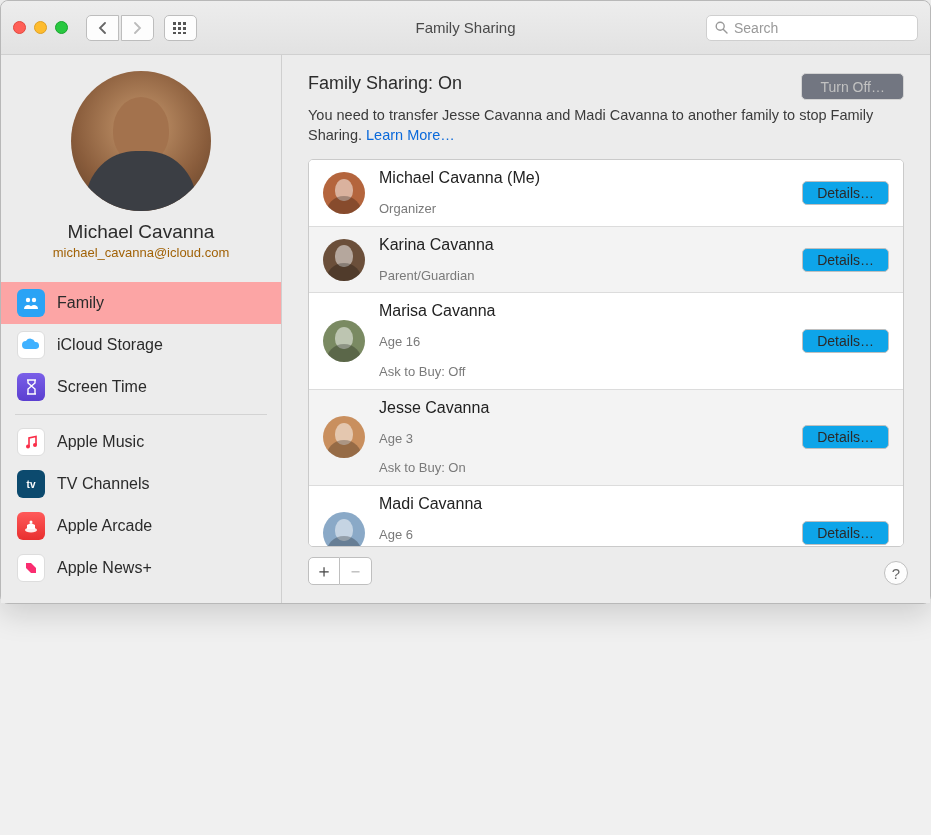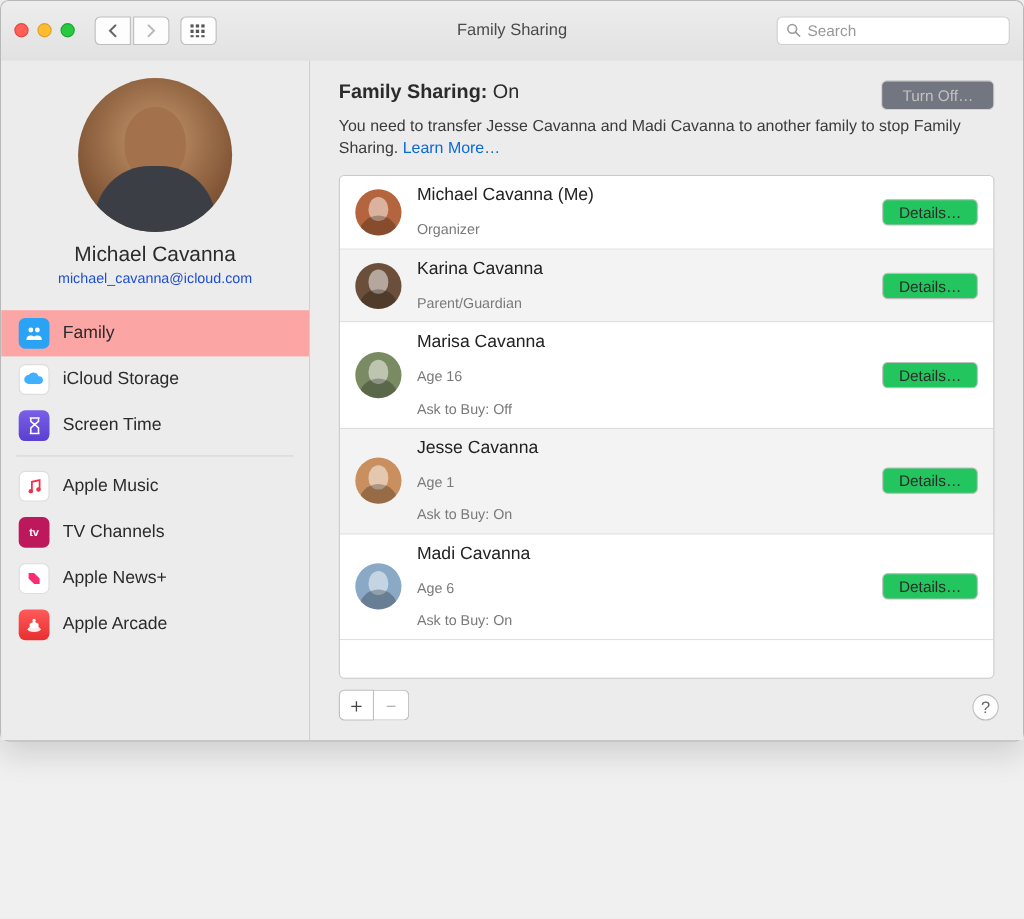--- a/index.html
+++ b/index.html
@@ -5,21 +5,21 @@
     * { box-sizing: border-box; margin: 0; padding: 0; }
     body {
       font-family: -apple-system, BlinkMacSystemFont, "Helvetica Neue", sans-serif;
       background: #f0f0f0;
       width: 931px;
       height: 835px;
       overflow: hidden;
     }
     .window {
       width: 931px;
-      height: 674px;
+      height: 604px;
       background: #ececec;
       border: 1px solid #b8b8b8;
       border-radius: 8px;
       display: flex;
       flex-direction: column;
       box-shadow: 0 10px 30px rgba(0,0,0,0.15);
     }
     .titlebar {
       height: 54px;
       display: flex;
@@ -68,32 +68,32 @@
     }
     .profile-avatar::before {
       content:""; position:absolute; left:50%; top:42%; transform:translate(-50%,-50%);
       width:56px; height:66px; background:#a3724d; border-radius:50% 50% 45% 45%;
     }
     .profile-avatar::after {
       content:""; position:absolute; left:50%; bottom:-10px; transform:translateX(-50%);
       width:110px; height:70px; background:#3b3e44; border-radius:50px 50px 0 0;
     }
     .profile-name { font-size:19px; color:#2b2b2b; margin-bottom:2px; }
-    .profile-email { font-size:13px; color:#1d4ed8; }
+    .profile-email { font-size:13px; color:#a16207; }
     .side-list { list-style:none; padding:6px 0; }
     .side-divider { height:1px; background:#d3d3d3; margin:6px 14px; }
     .side-item {
       display:flex; align-items:center; gap:12px; padding:7px 16px; font-size:16px; color:#2b2b2b; cursor:default;
     }
     .side-item.selected { background:#fca5a5; }
     .side-icon { width:28px; height:28px; border-radius:6px; display:flex; align-items:center; justify-content:center; flex-shrink:0; }
     .content { flex:1; background:#ececec; padding:18px 26px; position:relative; display:flex; flex-direction:column; }
     .header-row { display:flex; align-items:flex-start; margin-bottom:6px; }
     .fs-title { font-size:18px; color:#2b2b2b; }
-    .fs-title b { font-weight:700; }
+    .fs-title b { font-weight:400; }
     .turnoff-btn {
       margin-left:auto; height:27px; padding:0 18px; background:#0f172a; border:1px solid #c0c0c0;
       border-radius:5px; font-size:14px; color:#a0a0a0; opacity:.55;
     }
     .sub-msg { font-size:14.5px; color:#3b3b3b; line-height:1.35; max-width:570px; margin-bottom:14px; }
     .sub-msg a { color:#0a69da; text-decoration:none; }
     .members {
       border:1px solid #cacaca; border-radius:5px; background:#f5f5f5; overflow:hidden; margin-bottom:10px;
     }
     .member {
@@ -108,21 +108,21 @@
       width:18px; height:22px; background:rgba(255,255,255,.5); border-radius:50% 50% 45% 45%;
     }
     .m-avatar::after {
       content:""; position:absolute; left:50%; bottom:-4px; transform:translateX(-50%);
       width:36px; height:22px; background:rgba(0,0,0,.25); border-radius:20px 20px 0 0;
     }
     .m-info { display:flex; flex-direction:column; gap:14px; }
     .m-name { font-size:16px; color:#222; }
     .m-sub { font-size:13px; color:#7a7a7a; line-height:1.2; }
     .details-btn {
-      margin-left:auto; height:24px; padding:0 14px; background:#22c55e; border:1px solid #bfbfbf;
+      margin-left:auto; height:24px; padding:0 14px; background:#0ea5e9; border:1px solid #bfbfbf;
       border-radius:5px; font-size:14px; color:#2b2b2b;
     }
     .members-trailing { height:40px; background:#fff; }
     .addremove { display:flex; }
     .ar-btn {
       width:32px; height:28px; background:#fff; border:1px solid #bfbfbf; display:flex;
       align-items:center; justify-content:center; font-size:18px; color:#444;
     }
     .ar-btn:first-child { border-radius:5px 0 0 5px; }
     .ar-btn:last-child { border-radius:0 5px 5px 0; border-left:none; color:#b0b0b0; }
@@ -224,43 +224,43 @@
           <span class="side-icon" style="background:#fff;border:1px solid #ddd">
             <svg width="14" height="16" viewBox="0 0 14 16">
                 <path d="M5 12V4l7-1.5v8" stroke="#fa2d48" stroke-width="1.6" fill="none" stroke-linecap="round"></path>
                 <circle cx="4" cy="12.5" r="2" fill="#fa2d48"></circle>
                 <circle cx="11" cy="11" r="2" fill="#fa2d48"></circle>
               </svg>
           </span>
           <span>Apple Music</span>
         </li>
         <li class="side-item">
-          <span class="side-icon" style="background:#be185d;color:#fff;font-size:10px;font-weight:600">
+          <span class="side-icon" style="background:#0c4a6e;color:#fff;font-size:10px;font-weight:600">
             <span>tv</span>
           </span>
           <span>TV Channels</span>
-        </li>
-        <li class="side-item">
-          <span class="side-icon" style="background:#fff;border:1px solid #ddd;color:#fa2d48;font-weight:700;font-size:15px">
-            <svg width="16" height="16" viewBox="0 0 16 16">
-                <path d="M3 3h5l5 5v5H8L3 8z" fill="#fa2d70"></path>
-              </svg>
-          </span>
-          <span>Apple News+</span>
         </li>
         <li class="side-item">
           <span class="side-icon" style="background:linear-gradient(#ff5a5a,#e82f2f);color:#fff">
             <svg width="16" height="16" viewBox="0 0 16 16">
                 <ellipse cx="8" cy="12" rx="6" ry="2.5" fill="#fff" opacity=".9"></ellipse>
                 <path d="M4 11V7l4-2 4 2v4" fill="#fff"></path>
                 <circle cx="8" cy="4" r="1.5" fill="#fff"></circle>
               </svg>
           </span>
           <span>Apple Arcade</span>
         </li>
+        <li class="side-item">
+          <span class="side-icon" style="background:#fff;border:1px solid #ddd;color:#fa2d48;font-weight:700;font-size:15px">
+            <svg width="16" height="16" viewBox="0 0 16 16">
+                <path d="M3 3h5l5 5v5H8L3 8z" fill="#fa2d70"></path>
+              </svg>
+          </span>
+          <span>Apple News+</span>
+        </li>
       </ul>
     </div>
 
     <div class="content">
       <div class="header-row">
         <div class="fs-title">
           <b>Family Sharing:</b>
           <span>On</span>
         </div>
         <button class="turnoff-btn">Turn Off…</button>
@@ -297,21 +297,21 @@
             <div class="m-sub">Age 16</div>
             <div class="m-sub">Ask to Buy: Off</div>
           </div>
           <button class="details-btn">Details…</button>
         </div>
 
         <div class="member">
           <div class="m-avatar" style="background:#c98f5e;"></div>
           <div class="m-info">
             <div class="m-name">Jesse Cavanna</div>
-            <div class="m-sub">Age 1</div>
+            <div class="m-sub">Age 3</div>
             <div class="m-sub">Ask to Buy: On</div>
           </div>
           <button class="details-btn">Details…</button>
         </div>
 
         <div class="member">
           <div class="m-avatar" style="background:#8aa9c7;"></div>
           <div class="m-info">
             <div class="m-name">Madi Cavanna</div>
             <div class="m-sub">Age 6</div>

